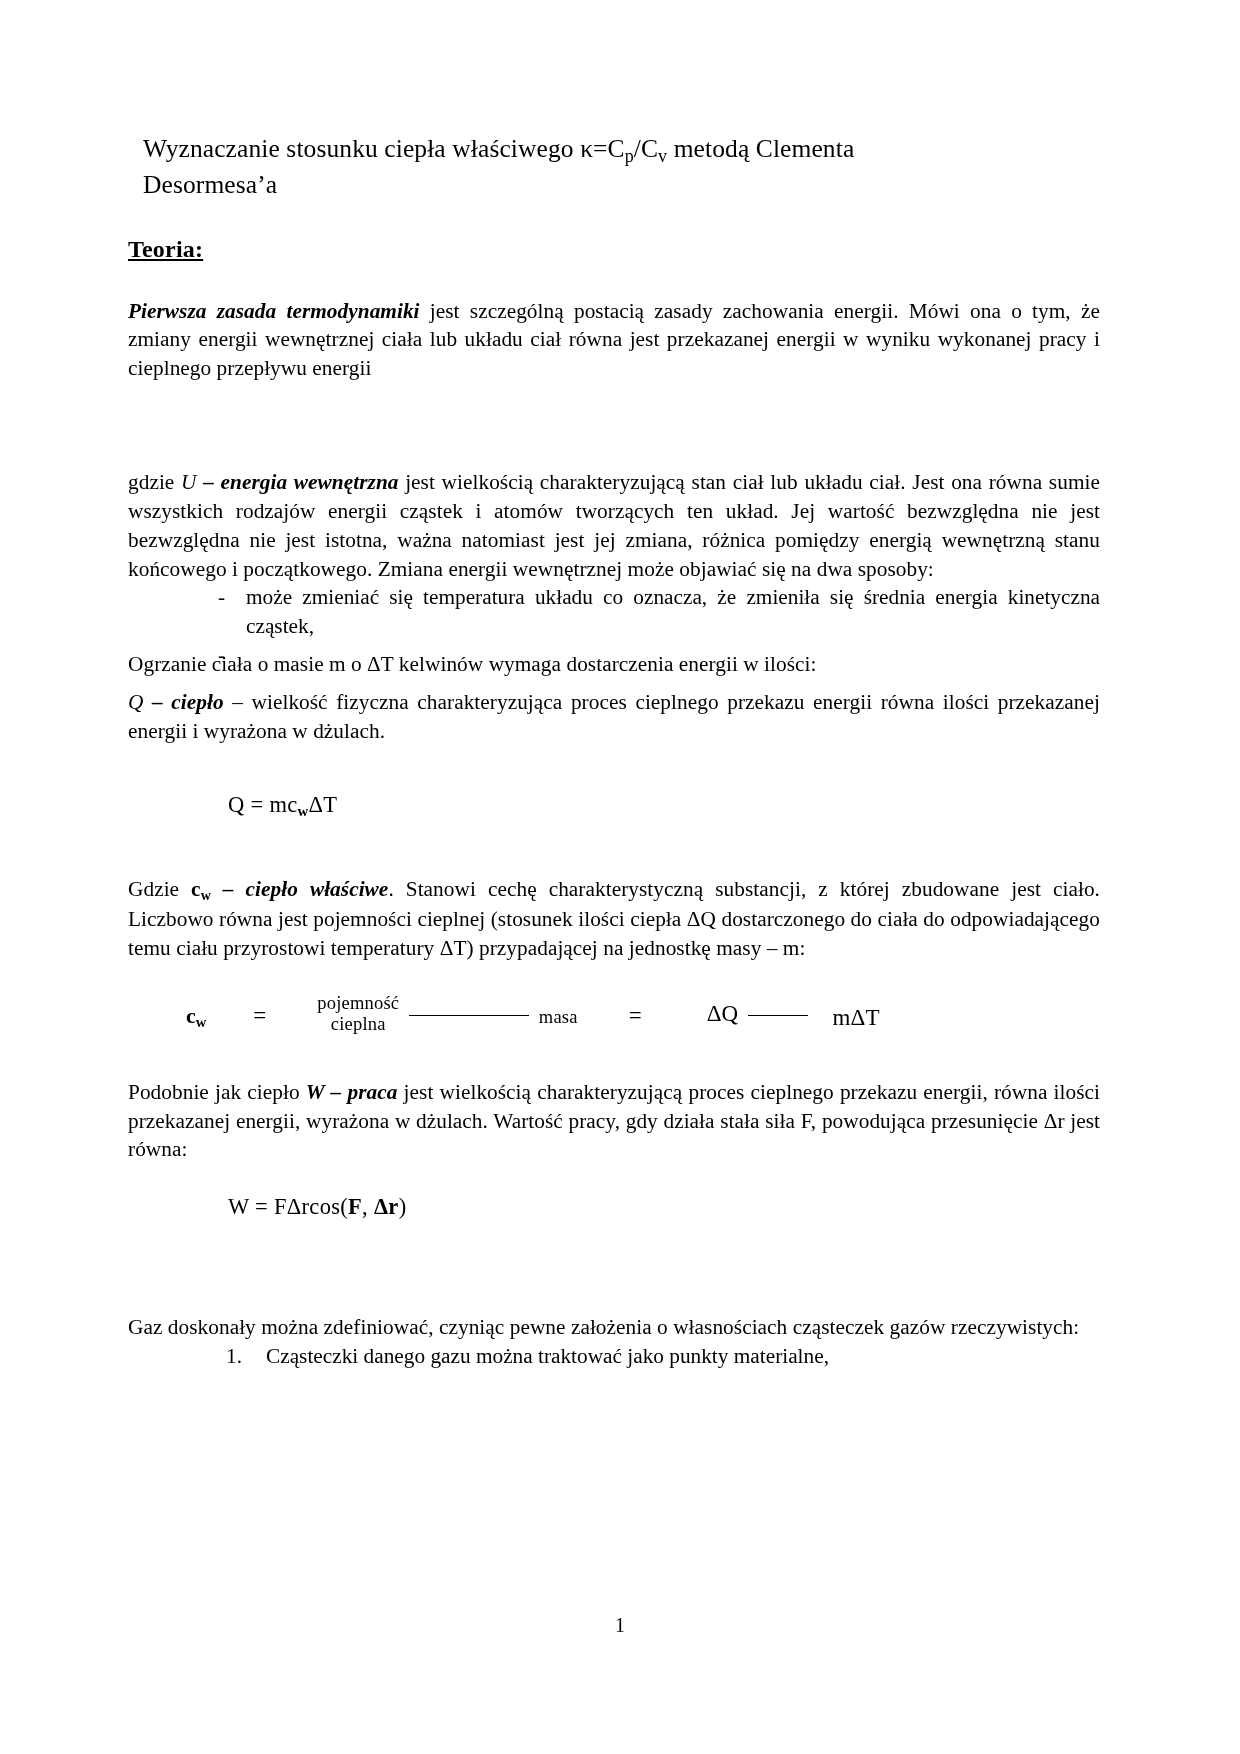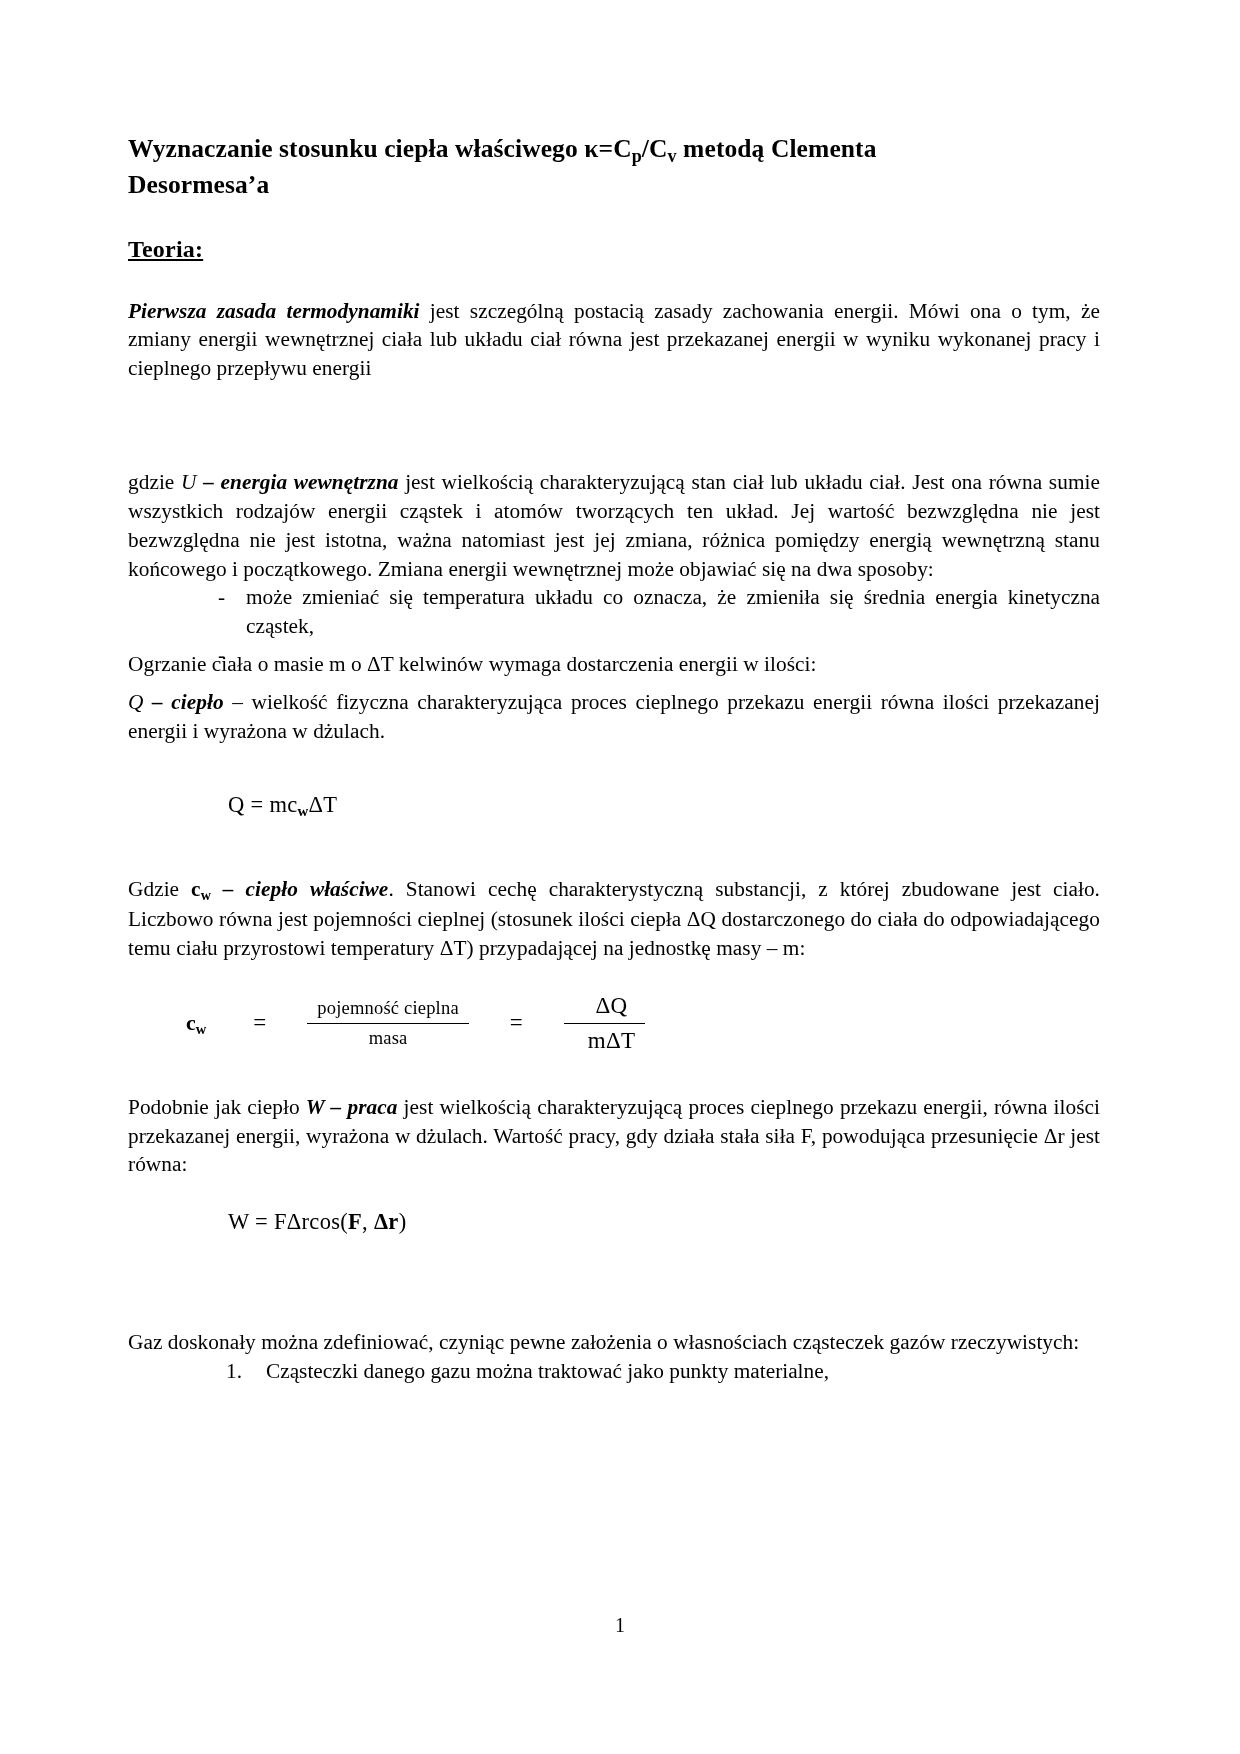--- a/index.html
+++ b/index.html
@@ -20,22 +20,22 @@
     left: 0; top: 0;
     width: 1240px;
     height: 1754px;
     box-sizing: border-box;
     padding: 132px 140px 60px 128px;
   }
   .title {
     font-size: 25.5px;
     line-height: 1.30;
     letter-spacing: 0.1px;
-    margin: 0 0 34px 0;
-    font-weight: bold;
+    margin: 0 0 34px 15px;
+    font-weight: normal;
     max-width: 810px;
   }
   .title .sub { font-size: 18px; vertical-align: -0.28em; }
   .section-head {
     font-size: 24px;
     font-weight: bold;
     text-decoration: underline;
     margin: 0 0 34px 0;
     letter-spacing: 0.2px;
   }
@@ -103,21 +103,20 @@
     font-weight: bold;
     font-size: 22px;
     padding-right: 6px;
     position: relative;
     top: 1px;
   }
   .frac-lead sub { font-size: 0.66em; vertical-align: -0.3em; }
   .frac-eq { font-size: 23px; padding: 0 7px; }
   .frac {
     display: inline-flex;
-    flex-direction: column;
     align-items: center;
     text-align: center;
   }
   .frac .numer {
     font-size: 18.5px;
     padding: 0 10px 4px 10px;
     letter-spacing: 0.2px;
   }
   .frac .denom {
     font-size: 18.5px;

